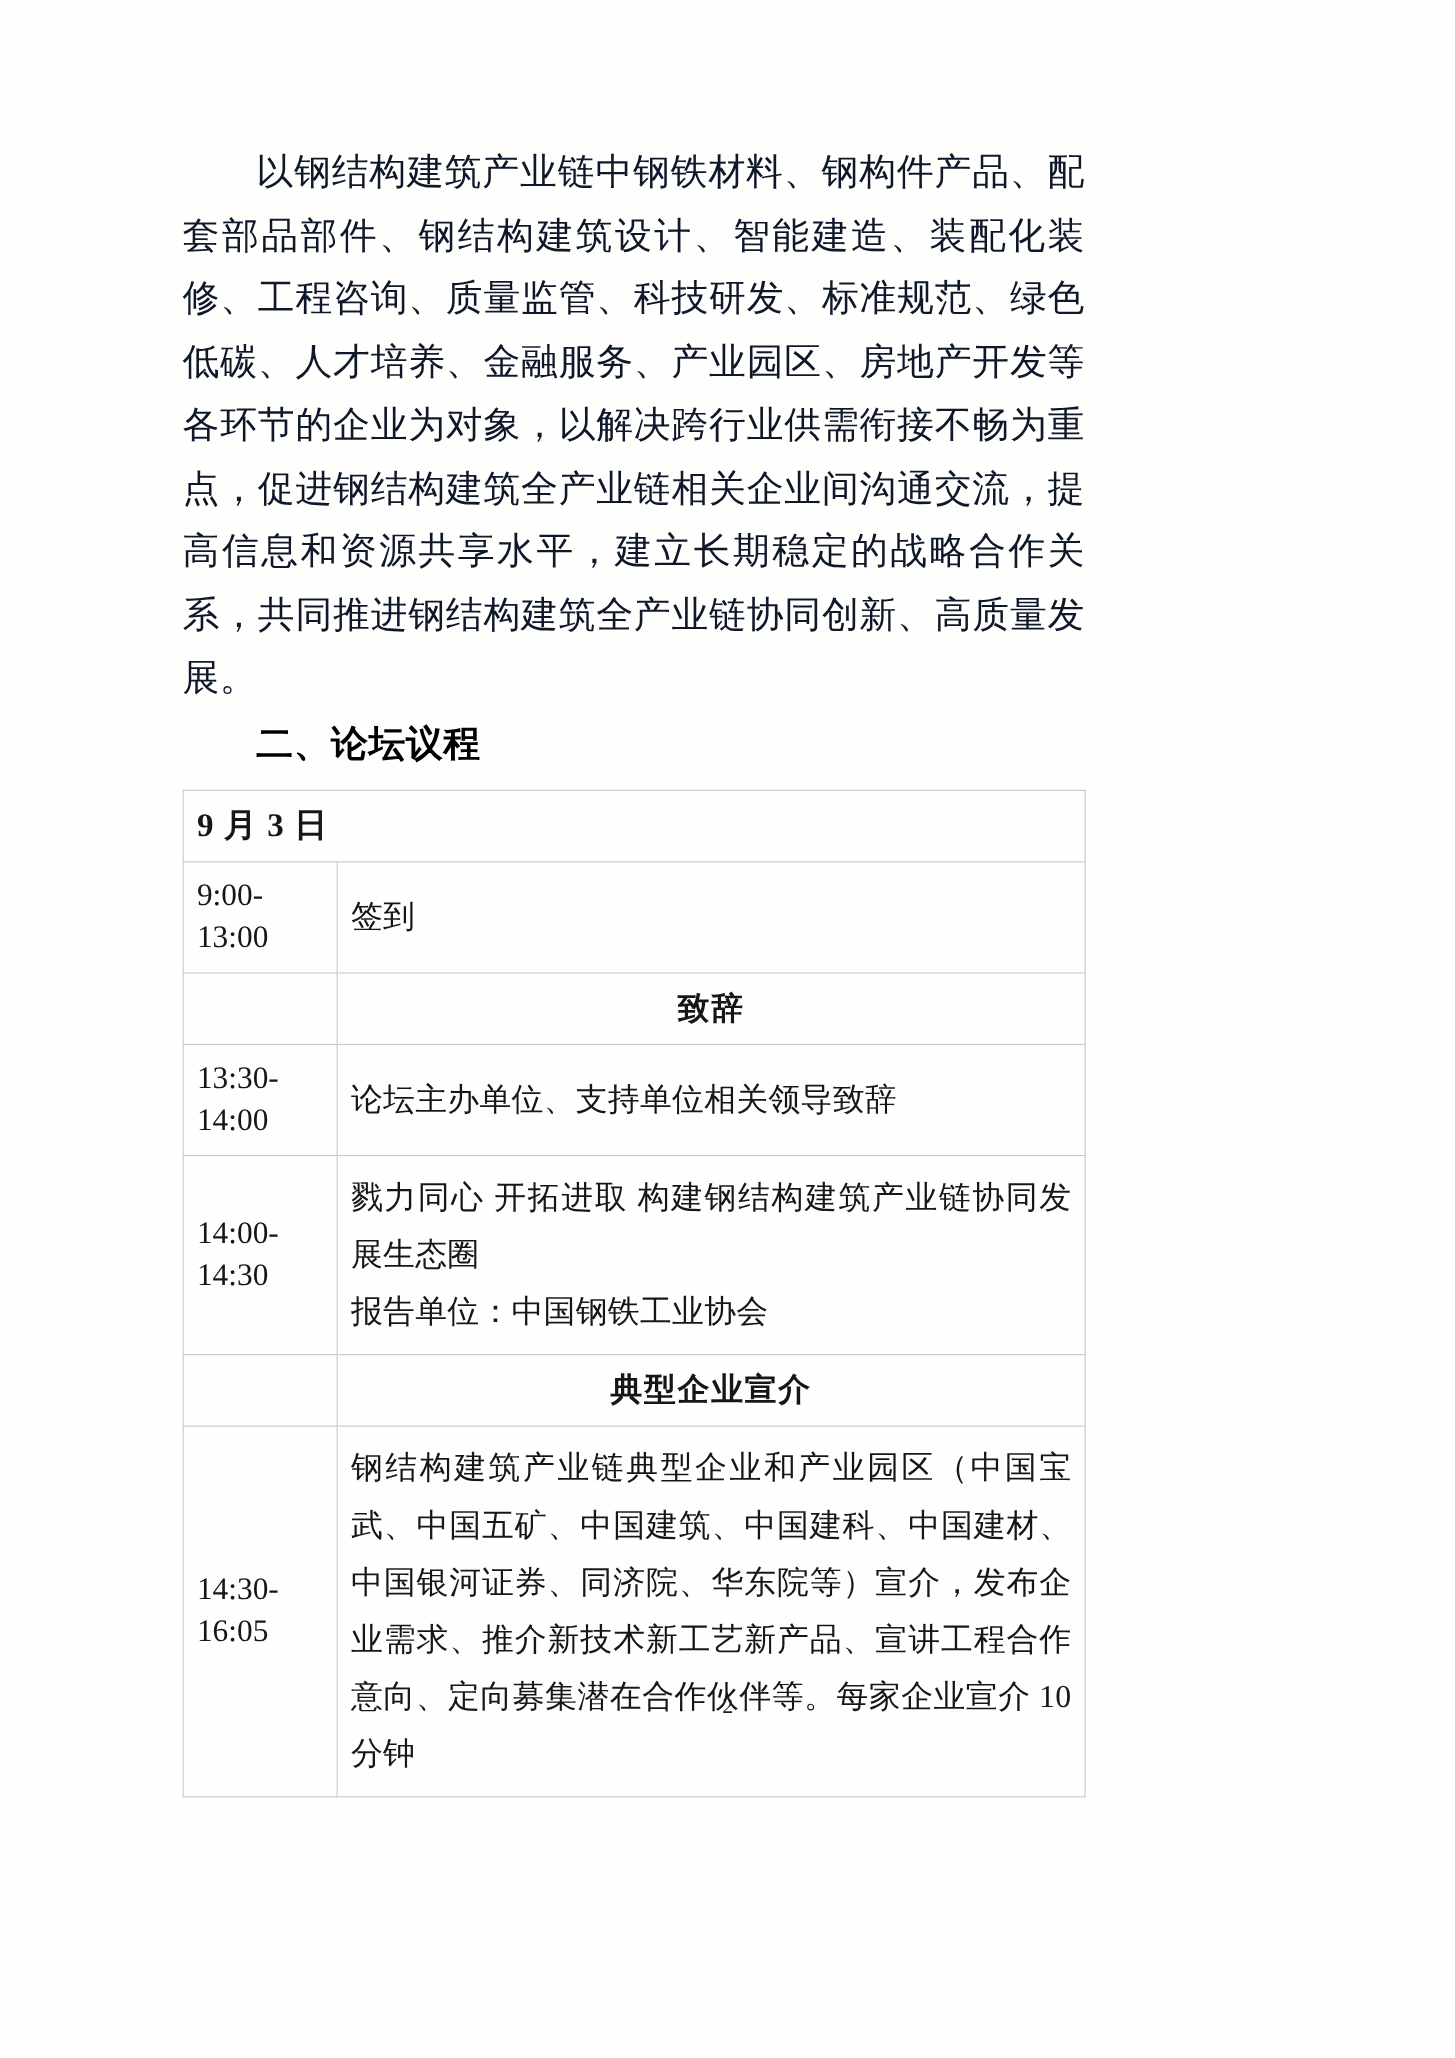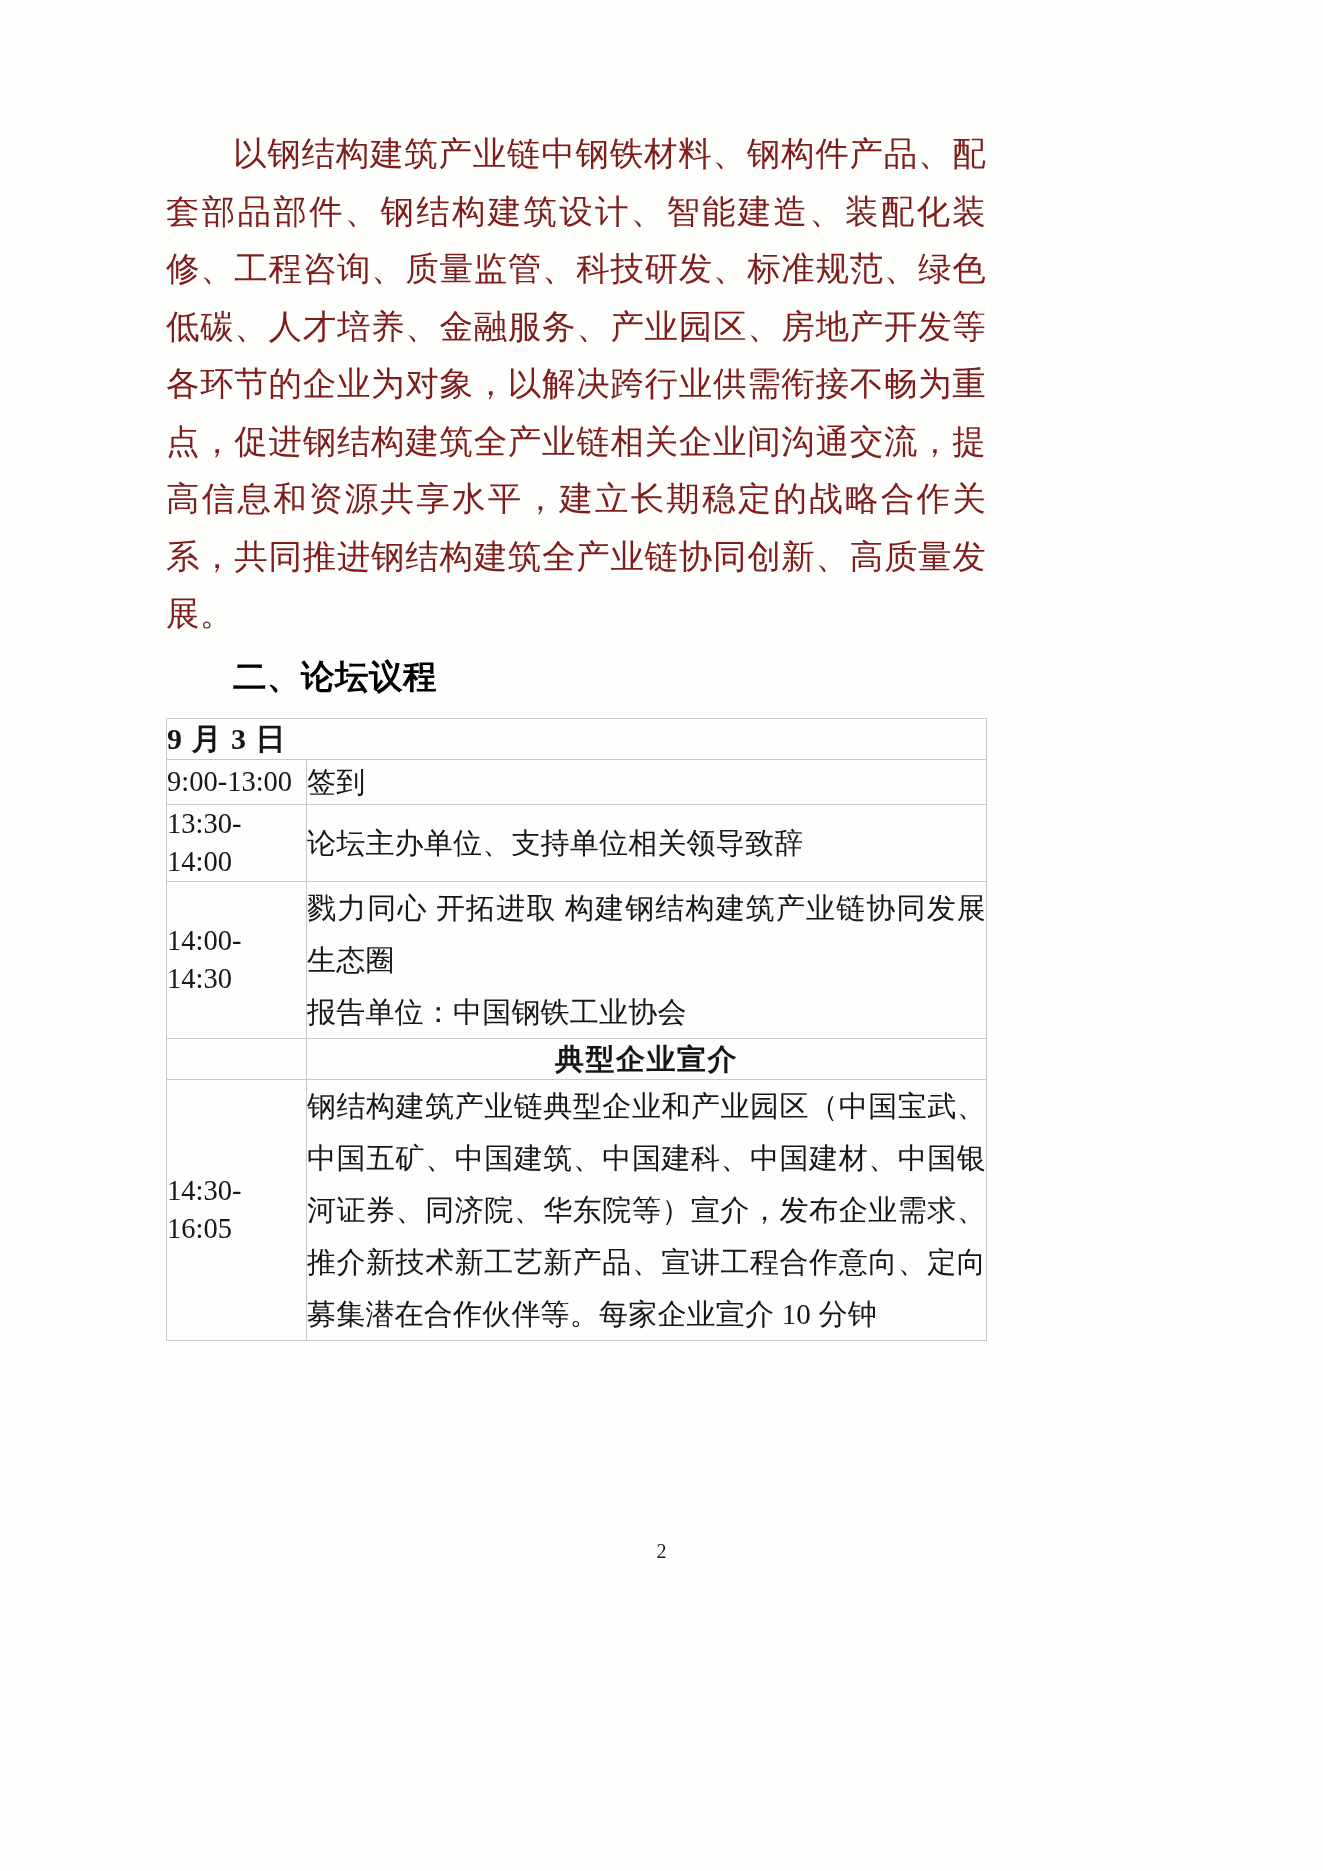--- a/index.html
+++ b/index.html
@@ -32,23 +32,23 @@
   }
 
   
   .body-para {
     font-size: 33.5px;
     line-height: 57.5px;
     text-align: justify;
     text-justify: inter-ideograph;
     text-indent: 67px;
     letter-spacing: 0.2px;
-    color: #7f1d1d;
+    color: #0f172a;
     margin: 0;
-    font-family: Liberation Mono, monospace;
+    font-family: Liberation Serif, serif;
   }
 
   
   .section-heading {
     font-size: 33.5px;
     line-height: 58px;
     font-weight: bold;
     text-indent: 67px;
     margin: 0;
     padding-top: 2px;
@@ -58,21 +58,21 @@
 
   
   .agenda-table {
     border-collapse: collapse;
     width: 820px;
     margin-top: 12px;
     table-layout: fixed;
   }
   .agenda-table td {
     border: 1px solid #c9c9c9;
-    padding: 0;
+    padding: 12px;
     vertical-align: middle;
     color: #161616;
   }
   .col-time { width: 140px; }
   .col-content { width: 680px; }
 
   .cell-date {
     font-size: 30px;
     font-weight: bold;
     padding: 18px 0 18px 22px;
@@ -143,20 +143,24 @@
 
         <tr>
           <td class="cell-date" colspan="2">9 月 3 日</td>
         </tr>
 
         <tr>
           <td class="cell-time">9:00-13:00</td>
           <td class="cell-text-single">签到</td>
         </tr>
 
+        <tr>
+          <td class="cell-empty"></td>
+          <td class="cell-section">致辞</td>
+        </tr>
 
         <tr>
           <td class="cell-time">13:30-14:00</td>
           <td class="cell-text-single">论坛主办单位、支持单位相关领导致辞</td>
         </tr>
 
 
         <tr>
           <td class="cell-time">14:00-14:30</td>
           <td class="cell-text">

